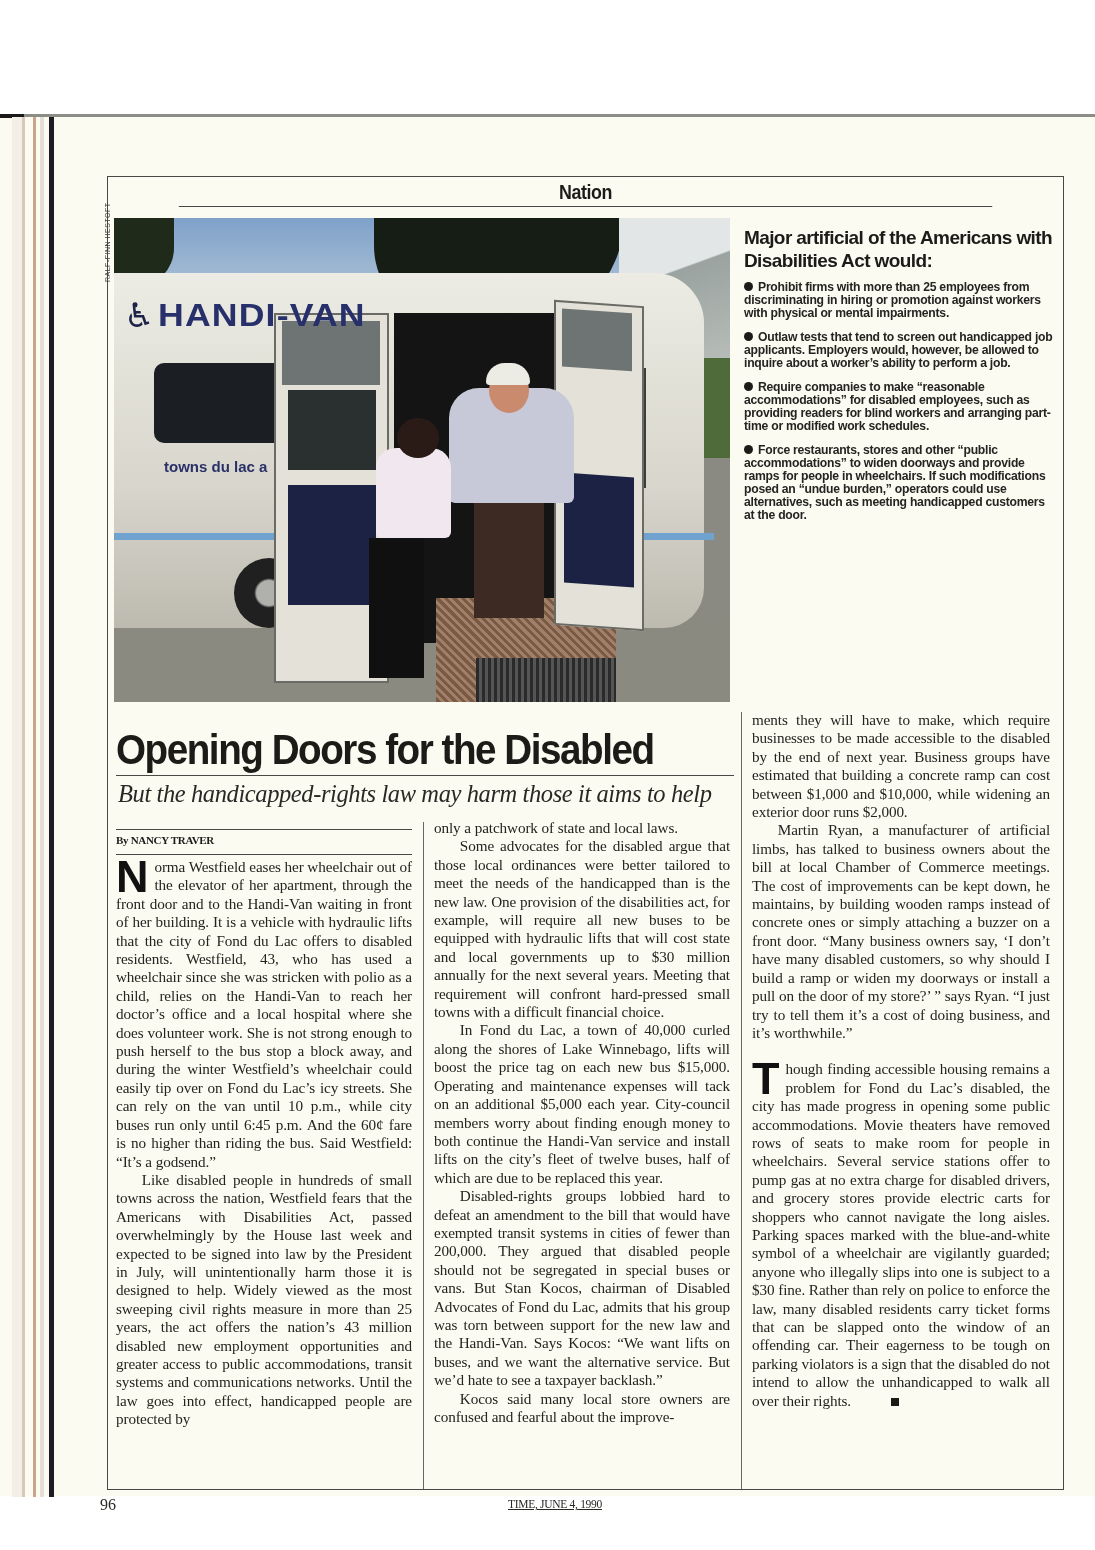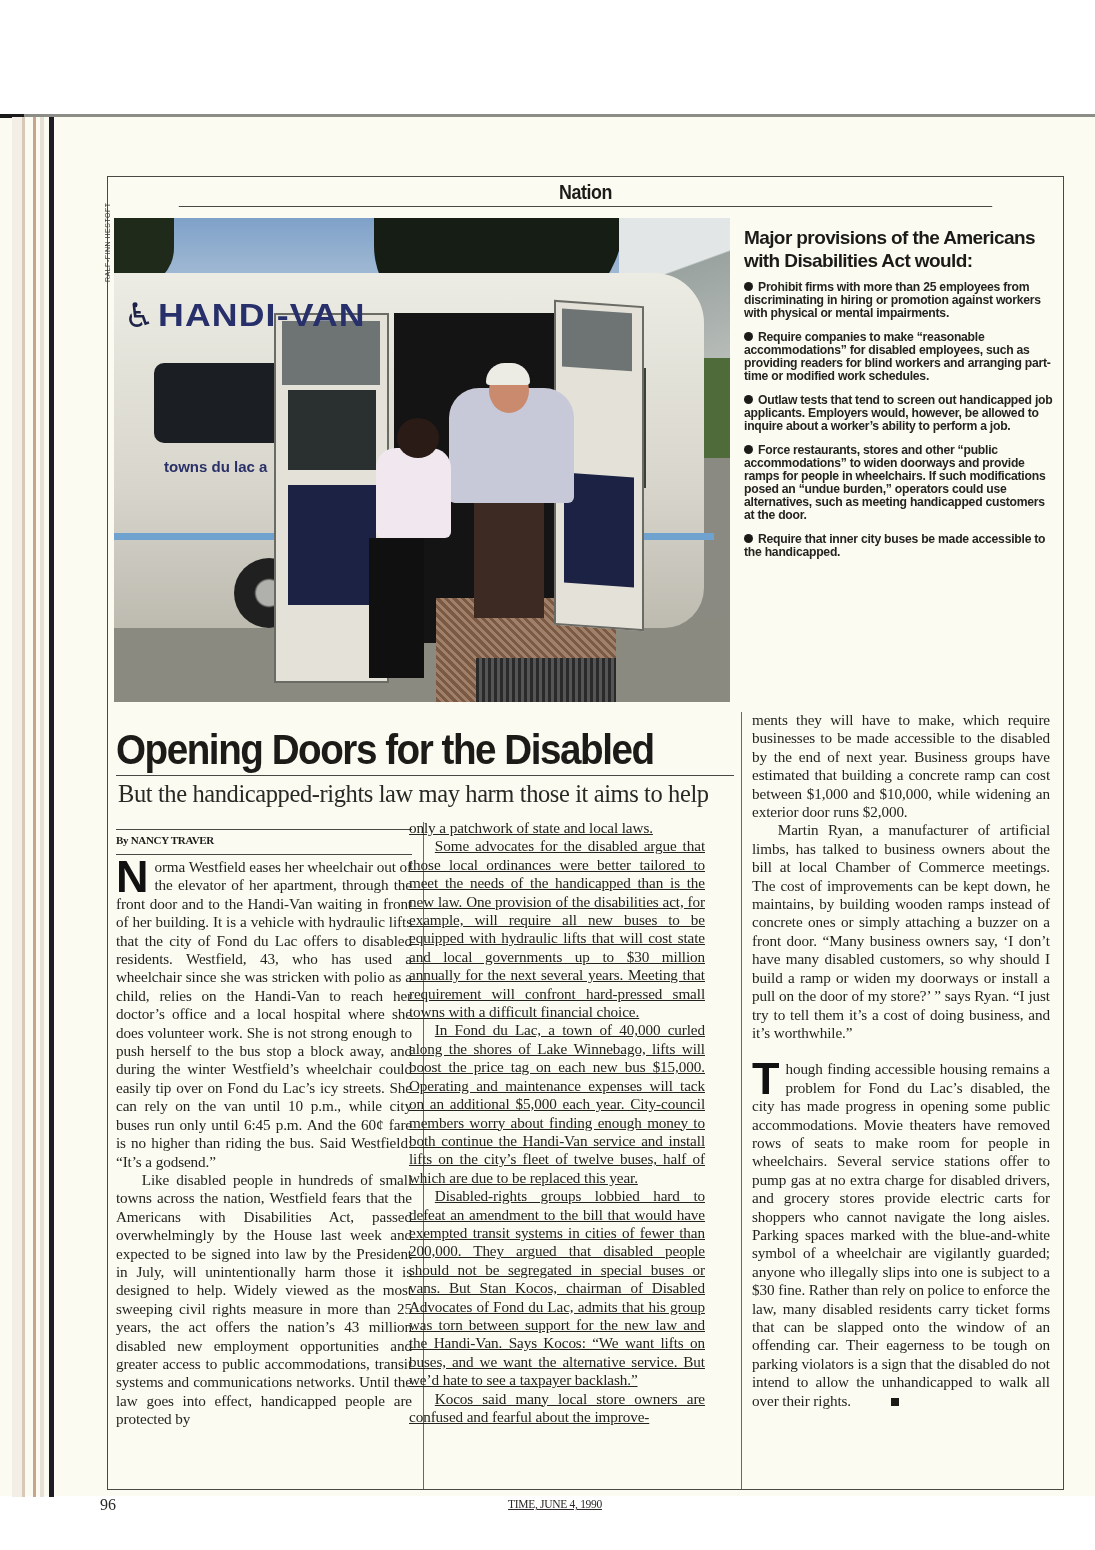--- a/index.html
+++ b/index.html
@@ -108,41 +108,41 @@
     .headline {
       position: absolute; left: 116px; top: 726px; width: 620px;
       font-family: "Liberation Sans", sans-serif; font-weight: bold;
       font-size: 42px; line-height: 48px; letter-spacing: -1.6px;
       transform: scaleX(0.92); transform-origin: left;
       white-space: nowrap;
     }
     .head-rule { position: absolute; left: 116px; top: 775px; width: 618px; height: 1px; background: #4a4844; }
     .subhead {
       position: absolute; left: 118px; top: 779px; width: 620px;
-      font-family: "Liberation Serif", serif; 
+      font-family: "Liberation Serif", serif; font-style: italic;
       font-size: 24.5px; line-height: 30px; letter-spacing: -0.4px; color: #2a2824;
       white-space: nowrap;
     }
     .byline-rule-top { position: absolute; left: 116px; top: 829px; width: 296px; height: 1px; background: #4a4844; }
     .byline {
       position: absolute; left: 116px; top: 834px;
       font-family: Liberation Serif, serif; font-weight: bold; font-size: 11px; letter-spacing: -0.3px;
     }
     .byline-rule-bot { position: absolute; left: 116px; top: 854px; width: 296px; height: 1px; background: #4a4844; }
 
     
     .col {
       position: absolute;
       font-family: "Liberation Serif", serif; font-size: 15.2px; line-height: 18.4px;
       text-align: justify; color: #25231f; letter-spacing: -0.1px;
     }
     .col p { text-indent: 1.7em; }
     .col p.noindent { text-indent: 0; }
     .col1 { left: 116px; top: 858px; width: 296px; }
-    .col2 { left: 409px; top: 819px; width: 296px; text-decoration: underline; }
+    .col2 { left: 434px; top: 819px; width: 296px; }
     .col3 { left: 752px; top: 711px; width: 298px; }
     .col-rule1 { position: absolute; left: 423px; top: 822px; width: 1px; height: 667px; background: #6a6864; }
     .col-rule2 { position: absolute; left: 741px; top: 712px; width: 1px; height: 777px; background: #6a6864; }
 
     .dropcap {
       float: left; font-family: "Liberation Sans", sans-serif; font-weight: bold;
       font-size: 45px; line-height: 34px; margin: 2px 6px 0 0; color: #111;
     }
     .section-break { height: 18px; }
     .end-mark { display: inline-block; width: 8px; height: 8px; background: #1d1b18; margin-left: 40px; }
@@ -196,26 +196,25 @@
   <div class="woman-legs"></div>
   <div class="woman-top"></div>
   <div class="woman-hair"></div>
   <span class="wheelchair-icon">♿</span>
   <span class="logo-text">HANDI-VAN</span>
   <span class="van-text">towns du lac a</span>
 </div>
 <div class="photo-credit">RALF-FINN HESTOFT</div>
 
 <div class="sidebar">
-  <h2>Major provisions of the Americans with Disabilities Act would:</h2>
+  <h2>Major artificial of the Americans with Disabilities Act would:</h2>
   <div class="item"><span class="bullet-icon"></span><span>Prohibit firms with more than 25 employees from discriminating in hiring or promotion against workers with physical or mental impairments.</span></div>
+  <div class="item"><span class="bullet-icon"></span><span>Outlaw tests that tend to screen out handicapped job applicants. Employers would, however, be allowed to inquire about a worker’s ability to perform a job.</span></div>
   <div class="item"><span class="bullet-icon"></span><span>Require companies to make “reasonable accommodations” for disabled employees, such as providing readers for blind workers and arranging part-time or modified work schedules.</span></div>
-  <div class="item"><span class="bullet-icon"></span><span>Outlaw tests that tend to screen out handicapped job applicants. Employers would, however, be allowed to inquire about a worker’s ability to perform a job.</span></div>
   <div class="item"><span class="bullet-icon"></span><span>Force restaurants, stores and other “public accommodations” to widen doorways and provide ramps for people in wheelchairs. If such modifications posed an “undue burden,” operators could use alternatives, such as meeting handicapped customers at the door.</span></div>
-  <div class="item"><span class="bullet-icon"></span><span>Require that inner city buses be made accessible to the handicapped.</span></div>
 </div>
 
 <h1 class="headline">Opening Doors for the Disabled</h1>
 <div class="head-rule"></div>
 <div class="subhead">But the handicapped-rights law may harm those it aims to help</div>
 
 <div class="byline-rule-top"></div>
 <div class="byline">By NANCY TRAVER</div>
 <div class="byline-rule-bot"></div>
 

